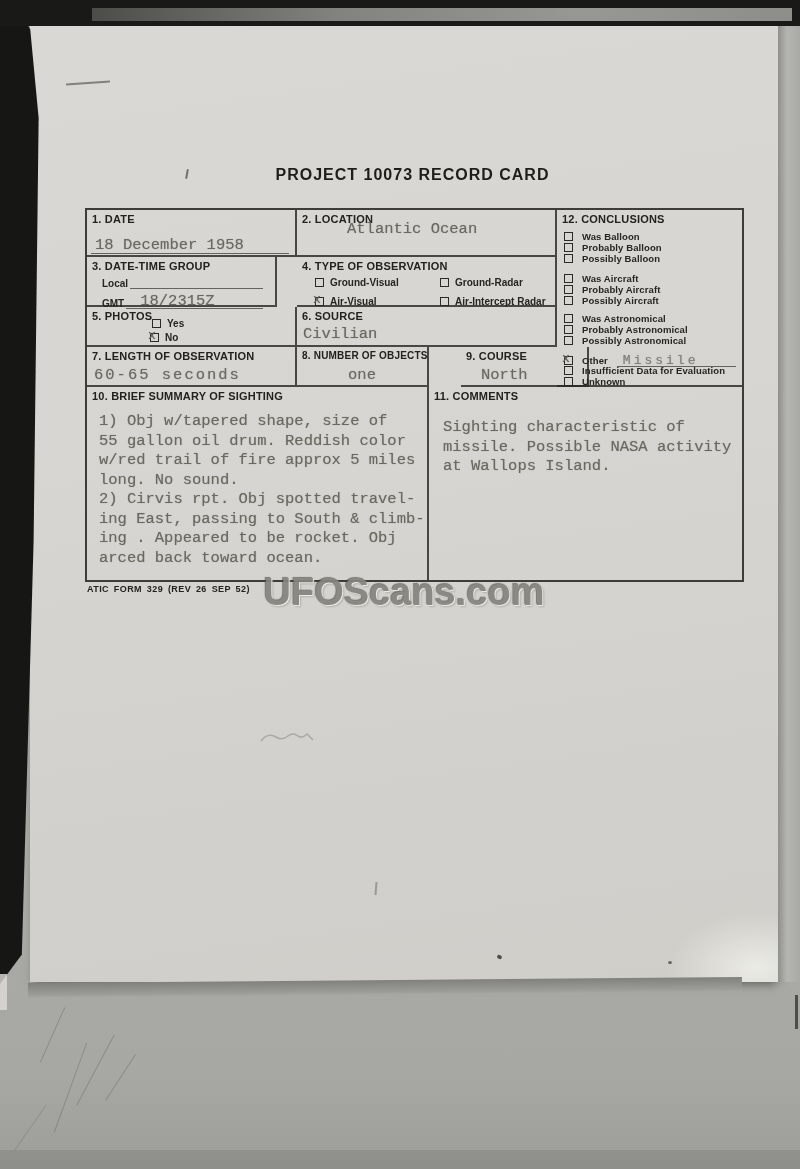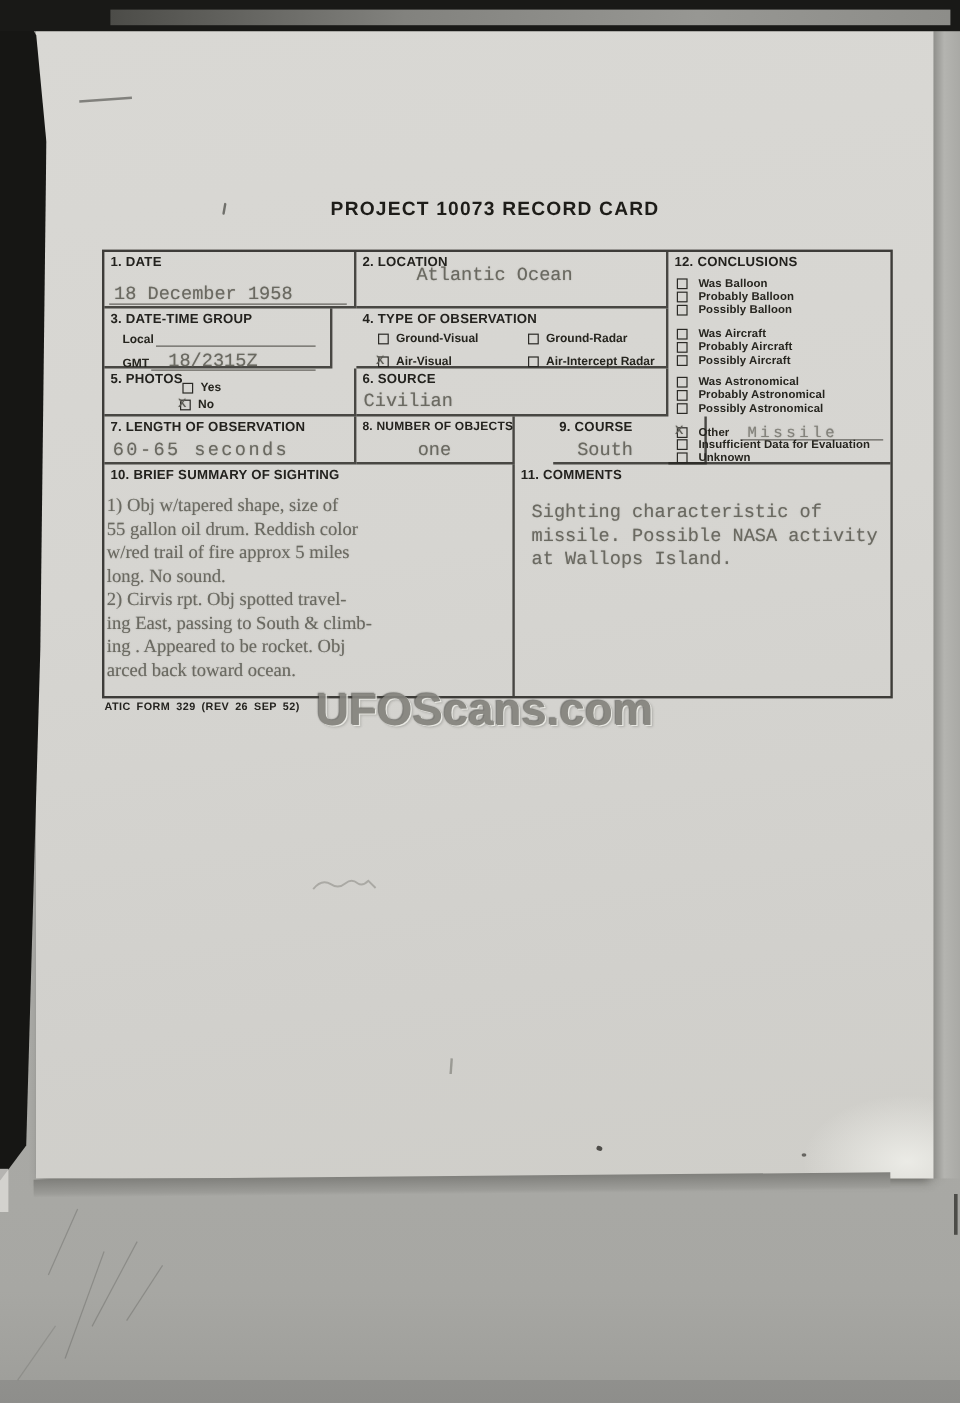--- a/index.html
+++ b/index.html
@@ -247,26 +247,26 @@
         <span class="typed" style="position:absolute;left:7px;bottom:1px;letter-spacing:2px;">60-65 seconds</span>
       </div>
 
       <div class="cell br bb" style="left:210px;top:137px;width:132px;height:40px;">
         <div class="lbl" style="font-size:10px;">8. NUMBER OF OBJECTS</div>
         <span class="typed" style="position:absolute;left:0;right:0;bottom:1px;text-align:center;">one</span>
       </div>
 
       <div class="cell br bb" style="left:342px;top:137px;width:128px;height:40px;margin-left:32px;">
         <div class="lbl">9. COURSE</div>
-        <span class="typed" style="position:absolute;left:20px;bottom:1px;">South</span>
+        <span class="typed" style="position:absolute;left:20px;bottom:1px;">North</span>
       </div>
 
       <div class="cell br" style="left:0;top:177px;width:342px;height:193px;">
         <div class="lbl">10. BRIEF SUMMARY OF SIGHTING</div>
-        <div class="typed-block" style="position:absolute;left:2px;top:25px;right:2px;font-family:Liberation Serif, serif;">1) Obj w/tapered shape, size of
+        <div class="typed-block" style="position:absolute;left:12px;top:25px;right:2px;">1) Obj w/tapered shape, size of
 55 gallon oil drum. Reddish color
 w/red trail of fire approx 5 miles
 long. No sound.
 2) Cirvis rpt. Obj spotted travel-
 ing East, passing to South &amp; climb-
 ing . Appeared to be rocket.  Obj
 arced back toward ocean.</div>
       </div>
 
       <div class="cell" style="left:342px;top:177px;width:313px;height:193px;">

